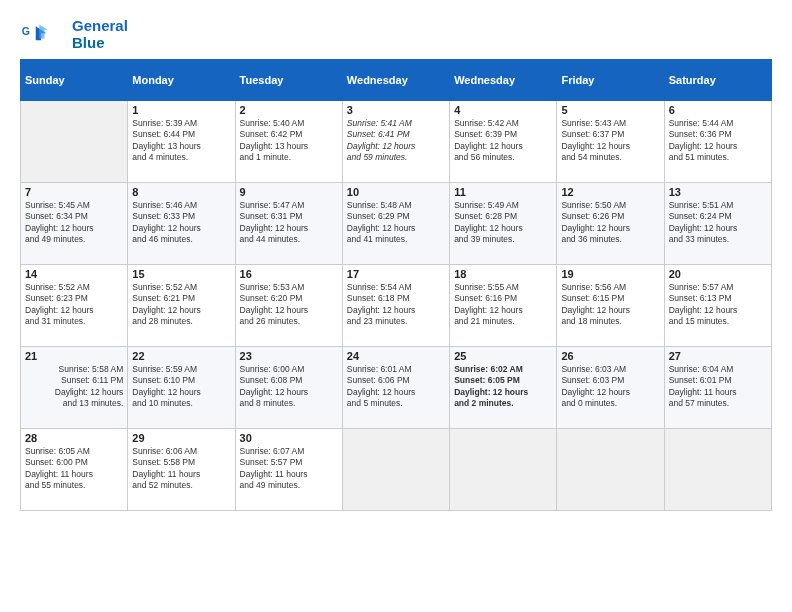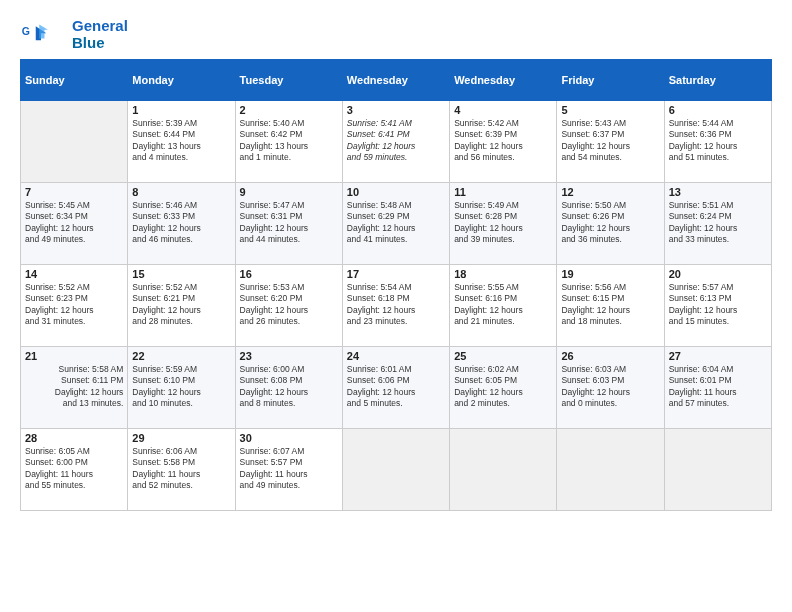--- a/index.html
+++ b/index.html
@@ -309,21 +309,21 @@
           </td>
           <td>
             <span class="day-num">24</span>
             <div class="day-info" style="white-space: pre-line;">Sunrise: 6:01 AM
 Sunset: 6:06 PM
 Daylight: 12 hours
 and 5 minutes.</div>
           </td>
           <td>
             <span class="day-num">25</span>
-            <div class="day-info" style="white-space: pre-line;">Sunrise: 6:02 AM
+            <div class="day-info" style="white-space: pre-line; font-weight: bold;">Sunrise: 6:02 AM
 Sunset: 6:05 PM
 Daylight: 12 hours
 and 2 minutes.</div>
           </td>
           <td>
             <span class="day-num">26</span>
             <div class="day-info" style="white-space: pre-line;">Sunrise: 6:03 AM
 Sunset: 6:03 PM
 Daylight: 12 hours
 and 0 minutes.</div>

